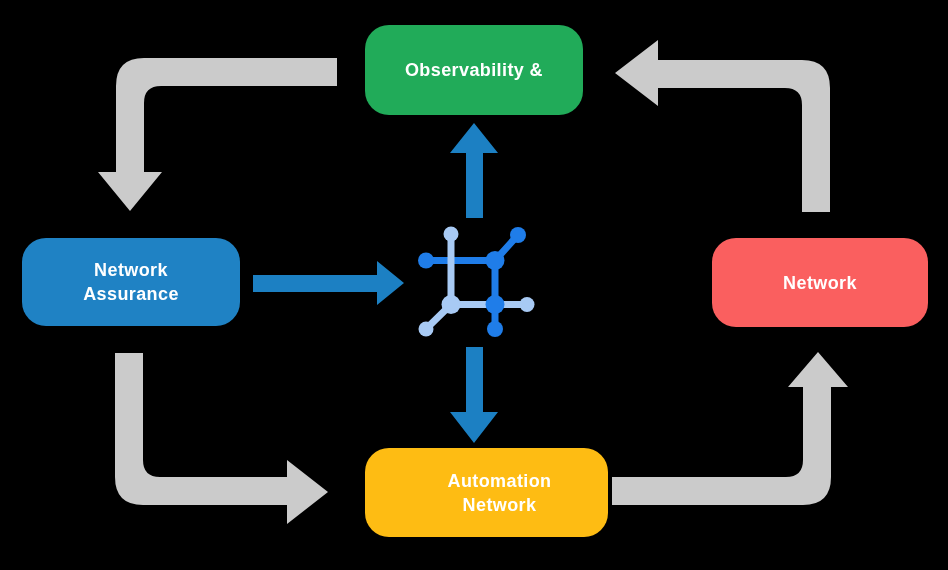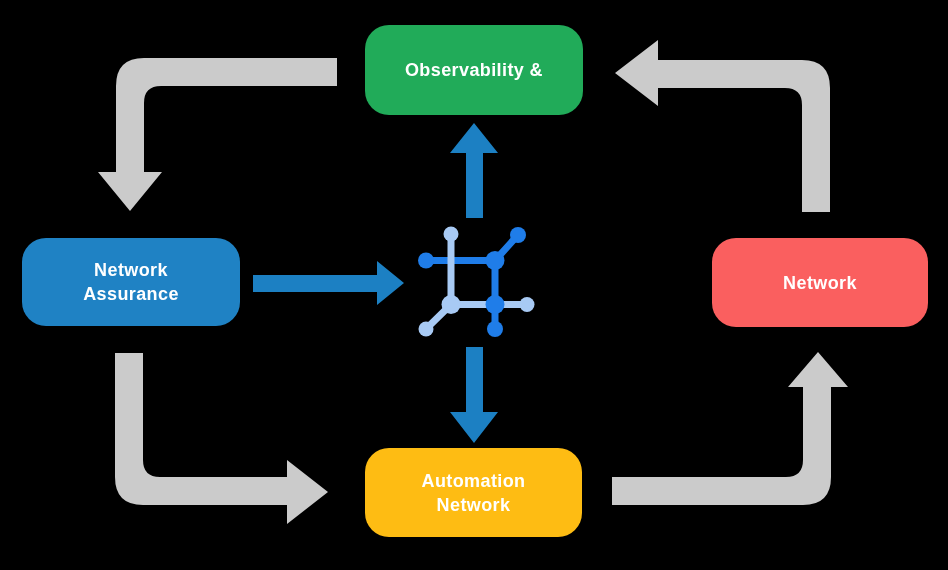--- a/index.html
+++ b/index.html
@@ -95,18 +95,18 @@
 
   <div class="node" id="node-operations" style="background-color: rgb(31, 130, 196);">
     <span>Network</span>
     <span>Assurance</span>
   </div>
 
   <div class="node" id="node-infrastructure" style="background-color: rgb(250, 95, 95);">
     <span>Network</span>
   </div>
 
-  <div class="node" id="node-tooling" style="background-color: rgb(254, 188, 19);">
+  <div class="node" id="node-tooling" style="background-color: rgb(254, 188, 19); padding-left: 26px;">
     <span>Automation</span>
     <span>Network</span>
   </div>
 
 </div>
 
 </body></html>

